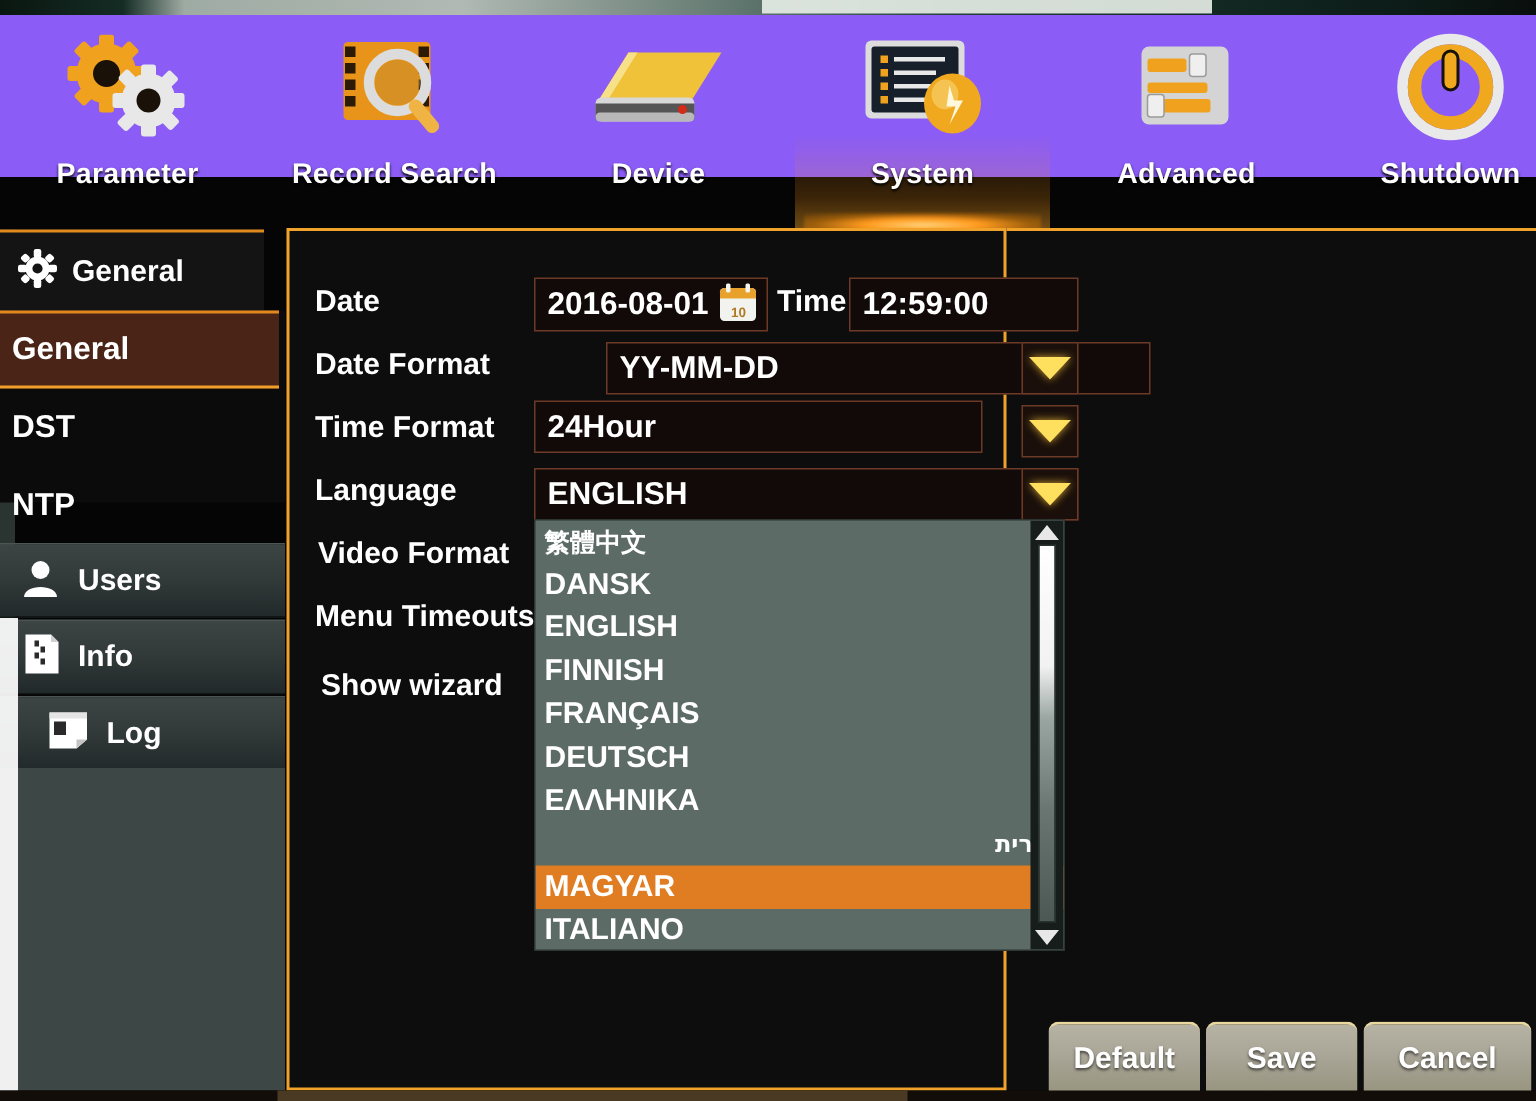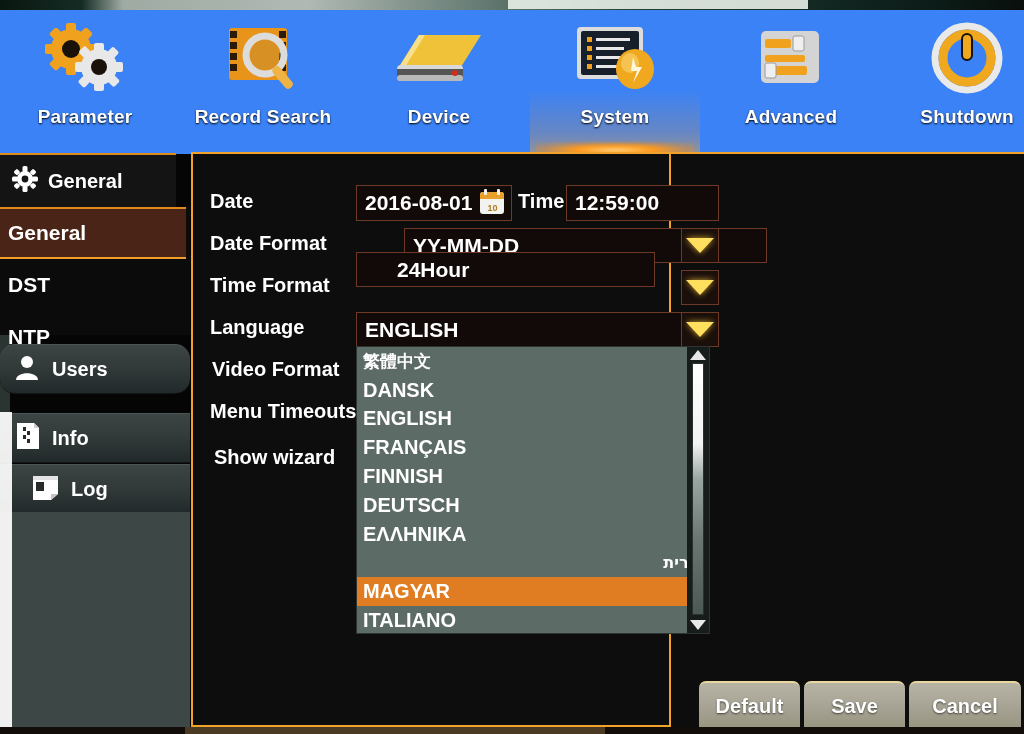--- a/index.html
+++ b/index.html
@@ -7,21 +7,21 @@
 
   #screen{position:relative;width:1024px;height:734px;background:#050505;overflow:hidden;}
 
   
   .top-sliver{position:absolute;left:0;top:0;width:1024px;height:12px;
     background:linear-gradient(90deg,#0a1a12 0%,#17332a 8%,#b9c8bf 12%,#cfd9d2 30%,#5c7a70 52%,#2c4a42 62%,#16302a 78%,#0d1f1a 92%,#0a100d 100%);
     opacity:.85;}
   .top-sliver2{position:absolute;left:508px;top:0;width:300px;height:9px;background:#e9efe9;opacity:.9;}
 
   
-  .topnav{position:absolute;left:0;top:10px;width:1024px;height:144px;background:#3b82f6;}
+  .topnav{position:absolute;left:0;top:10px;width:1024px;height:108px;background:#8b5cf6;}
   .navitem{position:absolute;top:0;width:170px;height:144px;text-align:center;}
   .navicon{height:96px;display:flex;align-items:center;justify-content:center;}
   .navlabel{font-size:19px;font-weight:bold;color:#fff;letter-spacing:.2px;
     text-shadow:0 1px 2px #000;}
   .navitem.active .navglow{position:absolute;left:6px;right:6px;bottom:-4px;height:16px;
     background:radial-gradient(ellipse at center, #ffd27a 0%, #ff9a1e 35%, rgba(255,140,0,.35) 65%, rgba(255,120,0,0) 100%);
     filter:blur(1px);}
   .navitem.active{background:linear-gradient(180deg,rgba(255,150,20,0) 55%,rgba(255,150,20,.22) 85%,rgba(255,170,40,.45) 100%);}
 
   
@@ -257,21 +257,21 @@
       <span>General</span>
     </div>
     <div class="sb-sub">
       <span>DST</span>
     </div>
     <div class="sb-sub">
       <span>NTP</span>
     </div>
   </div>
 
-  <div class="sb-big" style="top:344px;border-radius:15px;">
+  <div class="sb-big" style="top:362px;">
     <span>
       <svg width="26" height="26" viewBox="0 0 26 26">
           <circle cx="13" cy="8" r="6" fill="#fff"></circle>
       <path d="M2 26 C2 17 24 17 24 26 Z" fill="#fff"></path>
         </svg>
     </span>
     <span class="lbl">Users</span>
   </div>
 
   <div class="sb-big" style="top:413px;">
@@ -324,21 +324,21 @@
 
     <div class="rlabel" style="left:210px;top:232px;">Date Format</div>
     <div class="field" style="left:356px;top:228px;width:363px;height:35px;margin-left:48px;">
       <span class="fval">YY-MM-DD</span>
     </div>
     <div class="ddbtn" style="left:681px;top:228px;height:35px;">
       <span class="caret"></span>
     </div>
 
     <div class="rlabel" style="left:210px;top:274px;">Time Format</div>
-    <div class="field" style="left:356px;top:252px;width:299px;height:35px;padding-left:32px;">
+    <div class="field" style="left:356px;top:267px;width:299px;height:35px;">
       <span class="fval">24Hour</span>
     </div>
     <div class="ddbtn" style="left:681px;top:270px;height:35px;">
       <span class="caret"></span>
     </div>
 
     <div class="rlabel" style="left:210px;top:316px;">Language</div>
     <div class="field" style="left:356px;top:312px;width:363px;height:35px;">
       <span class="fval">ENGLISH</span>
     </div>
@@ -355,24 +355,24 @@
     <div class="dditem cjk">
         <span>繁體中文</span>
       </div>
     <div class="dditem">
         <span>DANSK</span>
       </div>
     <div class="dditem">
         <span>ENGLISH</span>
       </div>
     <div class="dditem">
+        <span>FINNISH</span>
+      </div>
+    <div class="dditem">
         <span>FRANÇAIS</span>
-      </div>
-    <div class="dditem">
-        <span>FINNISH</span>
       </div>
     <div class="dditem">
         <span>DEUTSCH</span>
       </div>
     <div class="dditem">
         <span>ΕΛΛΗΝΙΚΑ</span>
       </div>
     <div class="dditem heb">
         <span>עברית</span>
       </div>

